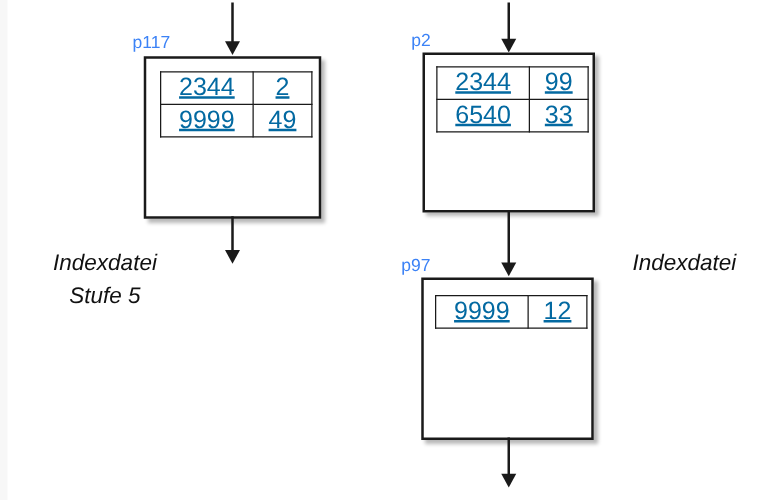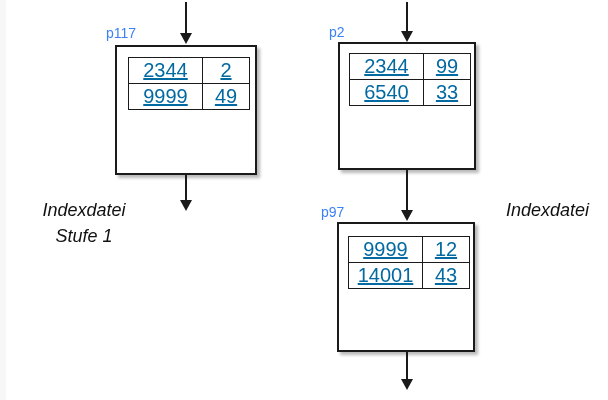--- a/index.html
+++ b/index.html
@@ -166,34 +166,30 @@
   <div class="node-label" style="left:321px; top:204px;">p97</div>
 
   <div class="node-box" style="left:337px; top:222px; width:138px; height:130px;"></div>
 
   <table class="entry-table" style="left:348px; top:236px;">
     <tbody>
       <tr>
         <td class="key-cell">9999</td>
         <td class="ptr-cell">12</td>
       </tr>
-      <tr>
-        <td class="key-cell">14001</td>
-        <td class="ptr-cell">43</td>
-      </tr>
     </tbody>
   </table>
 
   <div class="arrow" style="left:400px; top:350px; width:14px; height:42px;">
     <div class="shaft" style="height:31px;"></div>
     <div class="head" style="top:29px;"></div>
   </div>
 
   <div class="caption" style="left:14px; top:197px; width:140px;">
     <div>Indexdatei</div>
-    <div>Stufe 1</div>
+    <div>Stufe 5</div>
   </div>
 
   <div class="caption" style="left:490px; top:197px; width:115px;">
     <div>Indexdatei</div>
   </div>
 
 </div>
 
 </body></html>

